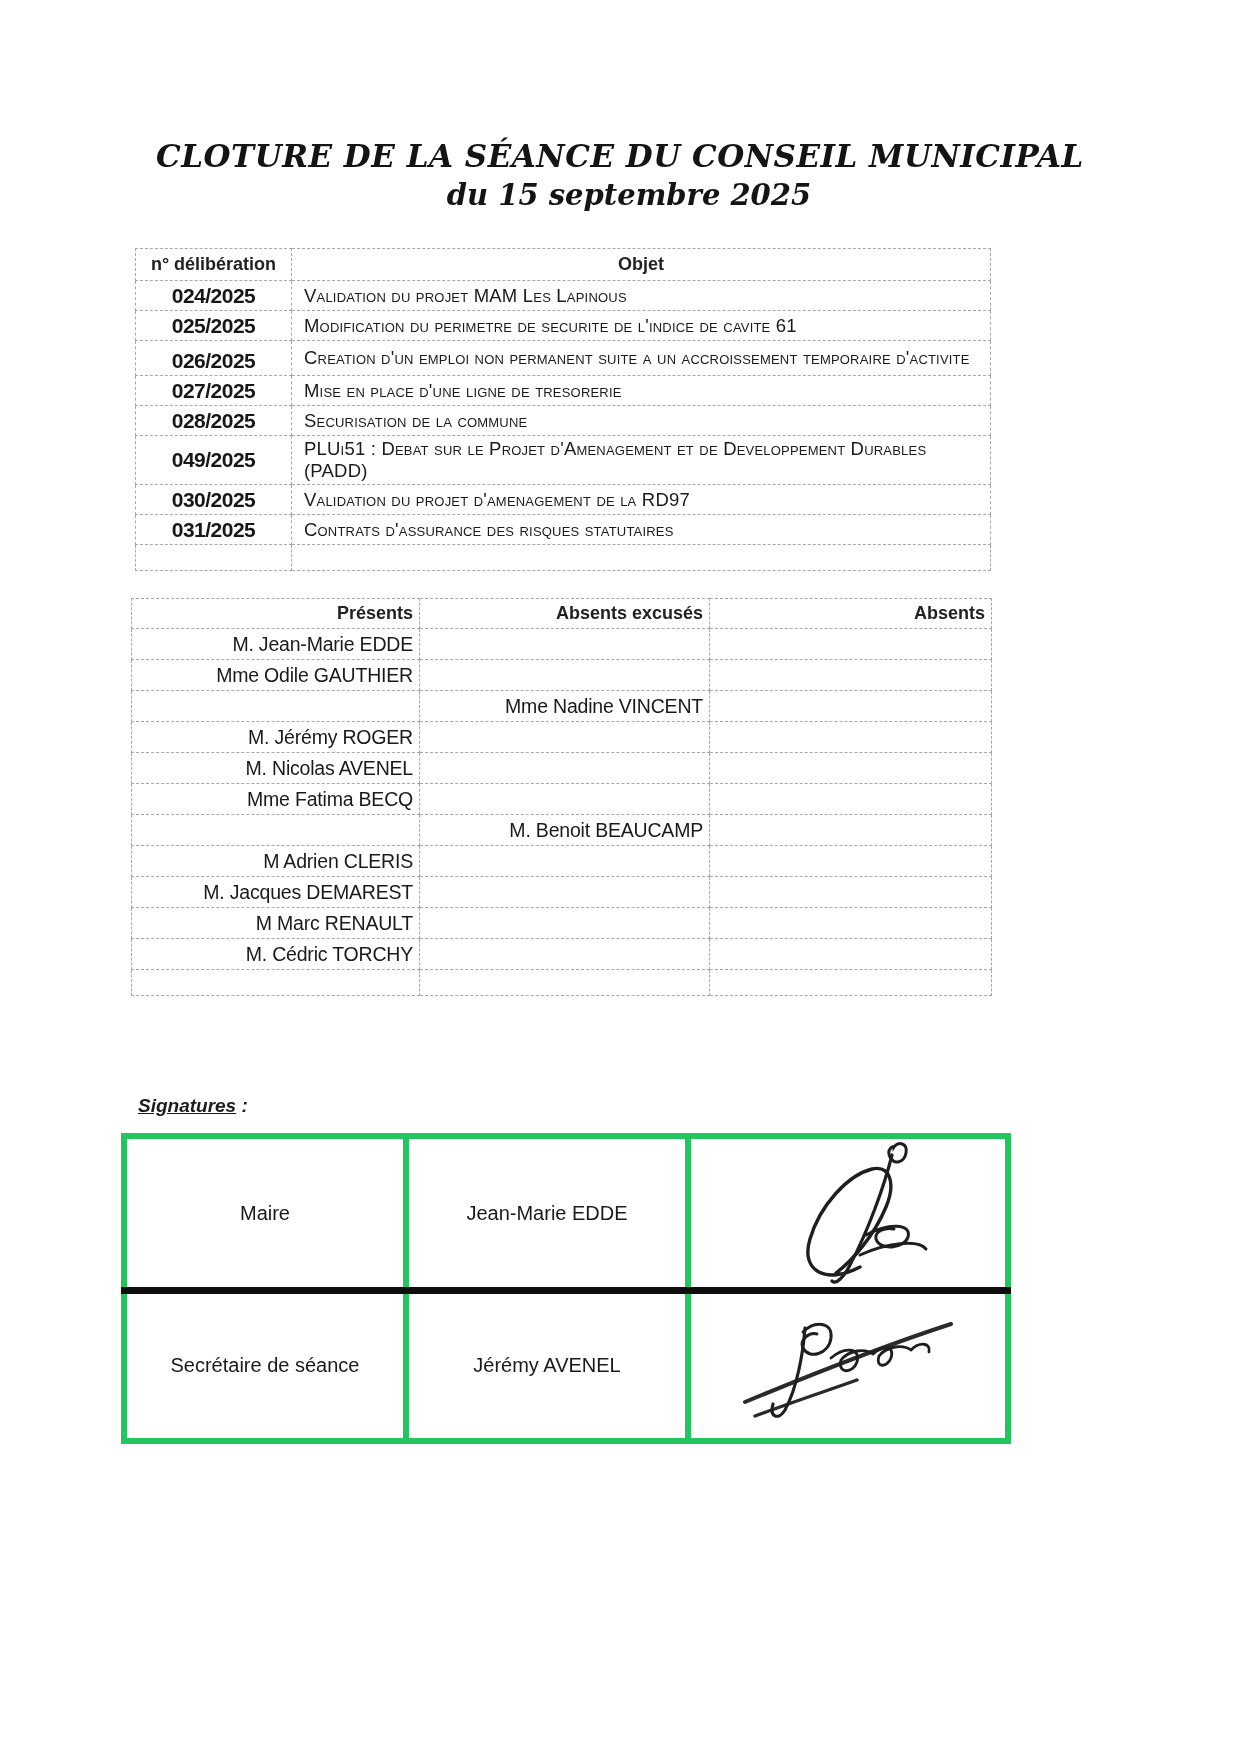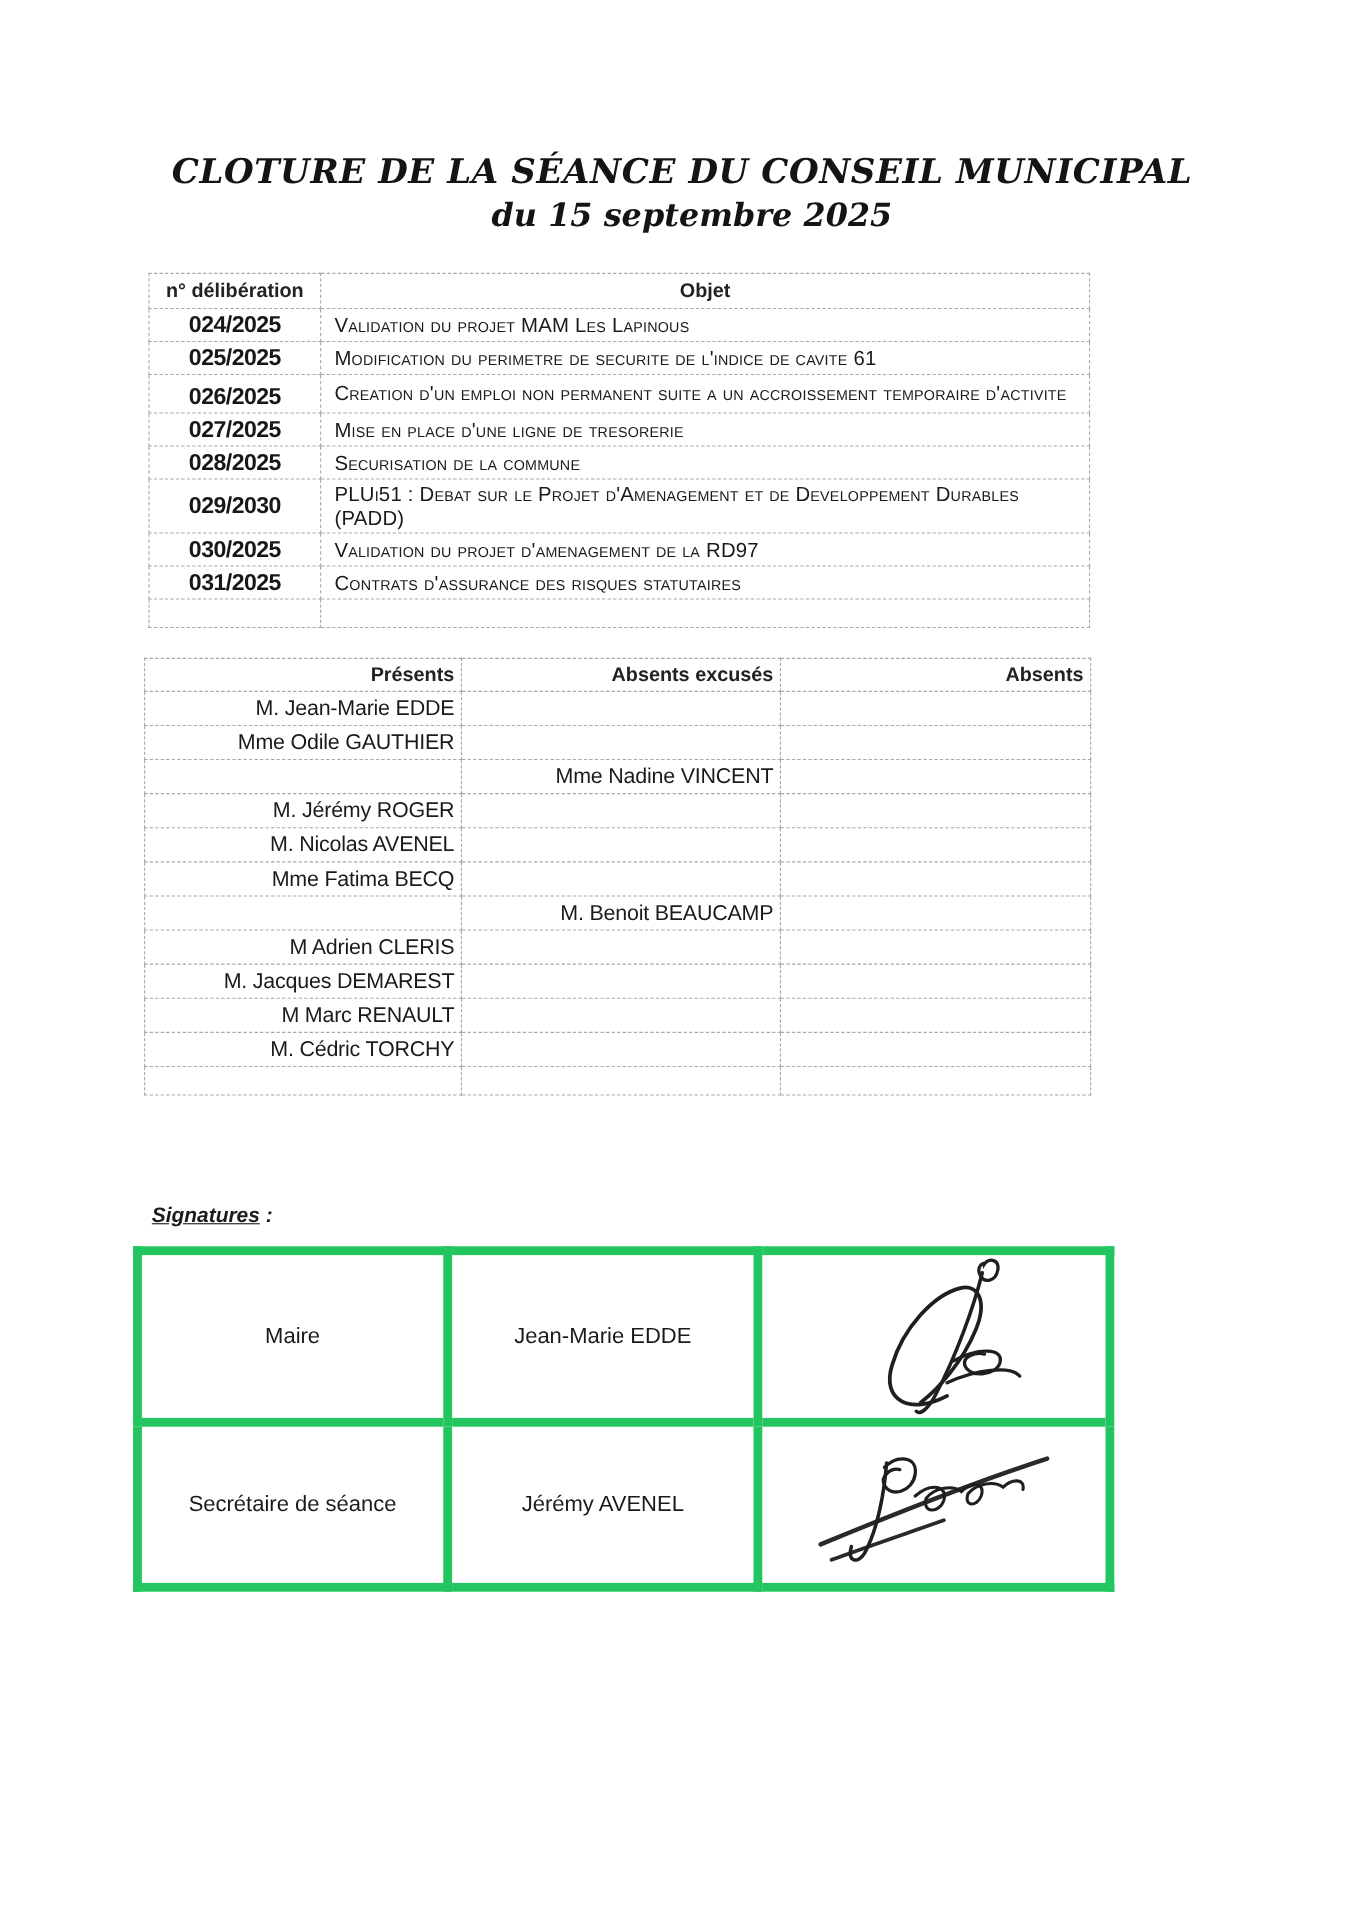--- a/index.html
+++ b/index.html
@@ -75,21 +75,21 @@
   .sig-label {
     position: absolute; left: 138px; top: 1095px;
     font-size: 19px; font-weight: bold; font-style: italic;
   }
   .sig-label .underlined { text-decoration: underline; }
   .sig-table {
     position: absolute; left: 121px; top: 1133px; width: 884px;
     table-layout: fixed;
   }
   .sig-table td {
-    border: 8px solid #22c55e;
+    border: 6px solid #22c55e;
     text-align: center; vertical-align: middle;
     height: 150px;
     font-size: 20px; color: #1a1a1a;
   }
   .sig-table tr.row-divider td { border-bottom-width: 7px; border-bottom-color: #0d0d0d; }
   .sig-table .col-role { width: 282px; }
   .sig-table .col-name { width: 282px; }
   .sig-table .col-sign { width: 320px; }
   .sig-cell { position: relative; overflow: visible; }
   .sig-svg { display: block; margin: 0 auto; }
@@ -130,21 +130,21 @@
       </tr>
       <tr>
         <td class="num">027/2025</td>
         <td class="obj">Mise en place d'une ligne de tresorerie</td>
       </tr>
       <tr>
         <td class="num">028/2025</td>
         <td class="obj">Securisation de la commune</td>
       </tr>
       <tr>
-        <td class="num">029/2030</td>
+        <td class="num">049/2025</td>
         <td class="obj">PLUi51 : Debat sur le Projet d'Amenagement et de Developpement Durables (PADD)</td>
       </tr>
       <tr>
         <td class="num">030/2025</td>
         <td class="obj">Validation du projet d'amenagement de la RD97</td>
       </tr>
       <tr>
         <td class="num">031/2025</td>
         <td class="obj">Contrats d'assurance des risques statutaires</td>
       </tr>

